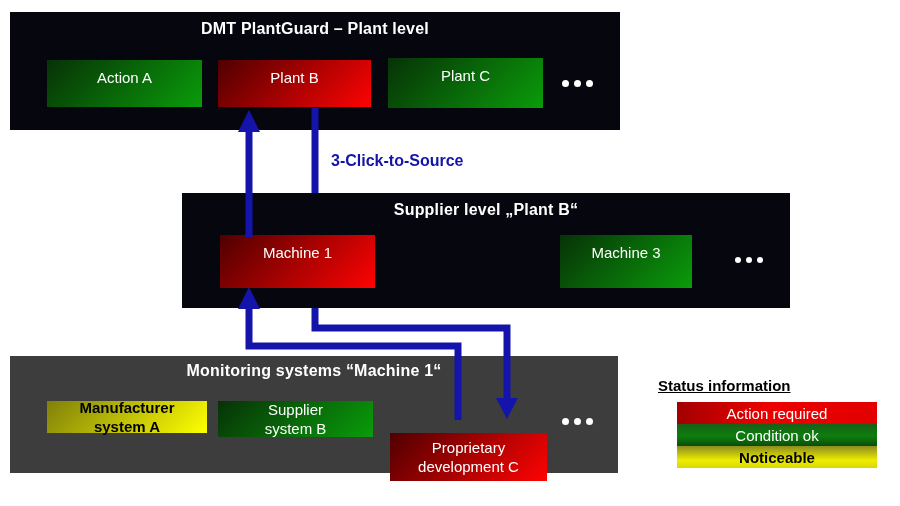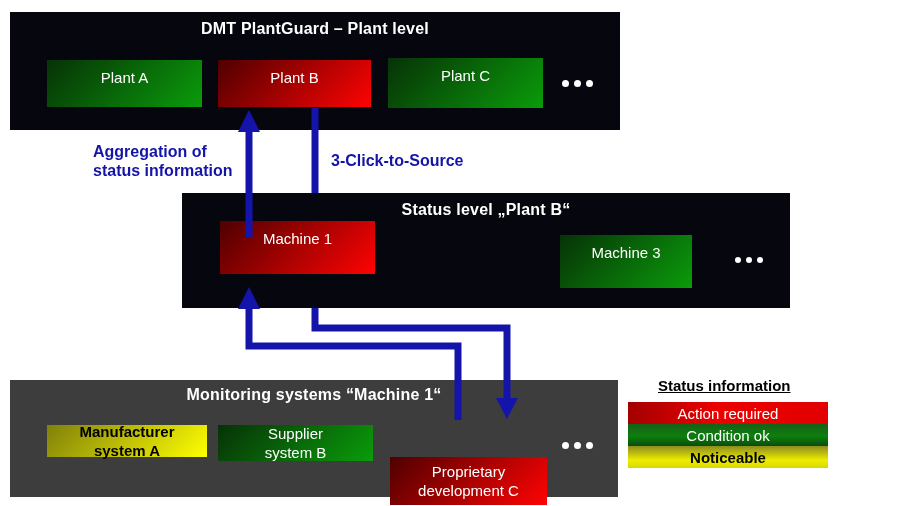--- a/index.html
+++ b/index.html
@@ -24,95 +24,91 @@
 
   .dots { position:absolute; display:flex; gap:5px; }
   .dot  { width:7px; height:7px; border-radius:50%; background:#fff; }
   .dots.small .dot { width:6px; height:6px; }
 
   .blue-label { position:absolute; color:var(--arrow-blue,#1414ab); font-size:16px;
                 font-weight:700; line-height:19px; white-space:nowrap; }
 
   .legend-title { position:absolute; left:658px; top:377px; color:#000; font-size:15px;
                   font-weight:700; text-decoration:underline; }
-  .legend-box { position:absolute; left:628px; top:402px; width:200px; }
+  .legend-box { position:absolute; left:677px; top:402px; width:200px; }
   .legend-row { height:22px; display:flex; align-items:center; justify-content:center; font-size:15px; }
   .legend-row-action { background:linear-gradient(90deg,#a30000 0%,#ec0000 45%,#e20000 100%); color:#fff; }
   .legend-row-warn   { background:linear-gradient(180deg,#8c8c1e 0%,#eded00 65%,#d8d800 100%); color:#000; font-weight:700; }
   .legend-row-ok     { background:linear-gradient(180deg,#176017 0%,#0d7f0d 55%,#0a4c0a 100%); color:#fff; }
 
   .arrow-layer { position:absolute; left:0; top:0; width:900px; height:506px;
                  pointer-events:none; z-index:5; }
   .arrow-shaft { stroke:var(--arrow-blue,#1414ab); stroke-width:7; fill:none;
                  stroke-linejoin:miter; stroke-linecap:butt; }
   .arrow-head  { fill:var(--arrow-blue,#1414ab); }
 </style>
 </head>
 <body>
 
 <div class="canvas">
 
   <div class="panel panel-dark" style="left:10px; top:12px; width:610px; height:118px;">
     <div class="panel-title">DMT PlantGuard – Plant level</div>
     <div class="tile tile-top" style="left:37px; top:48px; width:155px; height:47px;" data-status="ok">
-      <span class="tile-label">Plant A</span>
+      <span class="tile-label">Action A</span>
     </div>
     <div class="tile tile-top" style="left:208px; top:48px; width:153px; height:47px;" data-status="action">
       <span class="tile-label">Plant B</span>
     </div>
     <div class="tile tile-top" style="left:378px; top:46px; width:155px; height:50px;" data-status="ok">
       <span class="tile-label">Plant C</span>
     </div>
     <div class="dots" style="left:552px; top:68px;">
       <span class="dot"></span>
         <span class="dot"></span>
         <span class="dot"></span>
     </div>
   </div>
 
   <div class="panel panel-dark" style="left:182px; top:193px; width:608px; height:115px;">
-    <div class="panel-title">Status level „Plant B“</div>
-    <div class="tile tile-top" style="left:38px; top:28px; width:155px; height:53px;" data-status="action">
+    <div class="panel-title">Supplier level „Plant B“</div>
+    <div class="tile tile-top" style="left:38px; top:42px; width:155px; height:53px;" data-status="action">
       <span class="tile-label">Machine 1</span>
     </div>
     <div class="tile tile-top" style="left:378px; top:42px; width:132px; height:53px;" data-status="ok">
       <span class="tile-label">Machine 3</span>
     </div>
     <div class="dots small" style="left:553px; top:64px;">
       <span class="dot"></span>
         <span class="dot"></span>
         <span class="dot"></span>
     </div>
   </div>
 
-  <div class="panel panel-gray" style="left:10px; top:380px; width:608px; height:117px;">
+  <div class="panel panel-gray" style="left:10px; top:356px; width:608px; height:117px;">
     <div class="panel-title" style="top:6px;">Monitoring systems “Machine 1“</div>
     <div class="tile tile-mid" style="left:37px; top:45px; width:160px; height:32px;" data-status="warn">
       <span class="tile-label">Manufacturer
 system A</span>
     </div>
     <div class="tile tile-mid" style="left:208px; top:45px; width:155px; height:36px;" data-status="ok">
       <span class="tile-label">Supplier
 system B</span>
     </div>
     <div class="tile tile-mid" style="left:380px; top:45px; width:157px; height:48px;margin-top:32px;" data-status="action">
       <span class="tile-label">Proprietary
 development C</span>
     </div>
     <div class="dots" style="left:552px; top:62px;">
       <span class="dot"></span>
         <span class="dot"></span>
         <span class="dot"></span>
     </div>
   </div>
 
-  <div class="blue-label" style="left:93px; top:142px;">
-    <div>Aggregation of</div>
-    <div>status information</div>
-  </div>
   <div class="blue-label" style="left:331px; top:151px;">3-Click-to-Source</div>
 
   <div class="legend-title">Status information</div>
   <div class="legend-box">
     <div class="legend-row legend-row-action">Action required</div>
     <div class="legend-row legend-row-ok">Condition ok</div>
     <div class="legend-row legend-row-warn">Noticeable</div>
   </div>
 
   <svg class="arrow-layer" viewBox="0 0 900 506">

